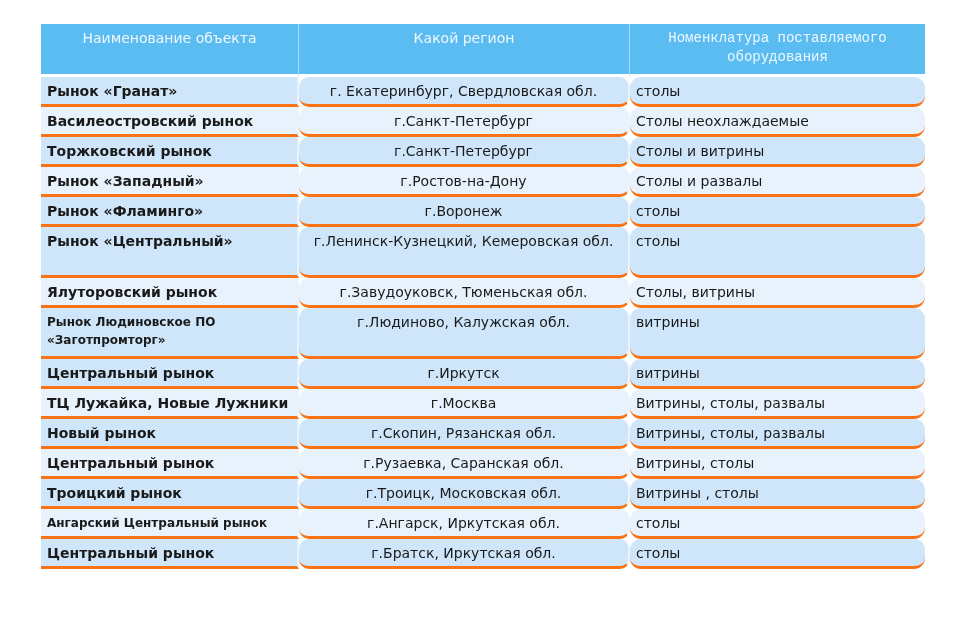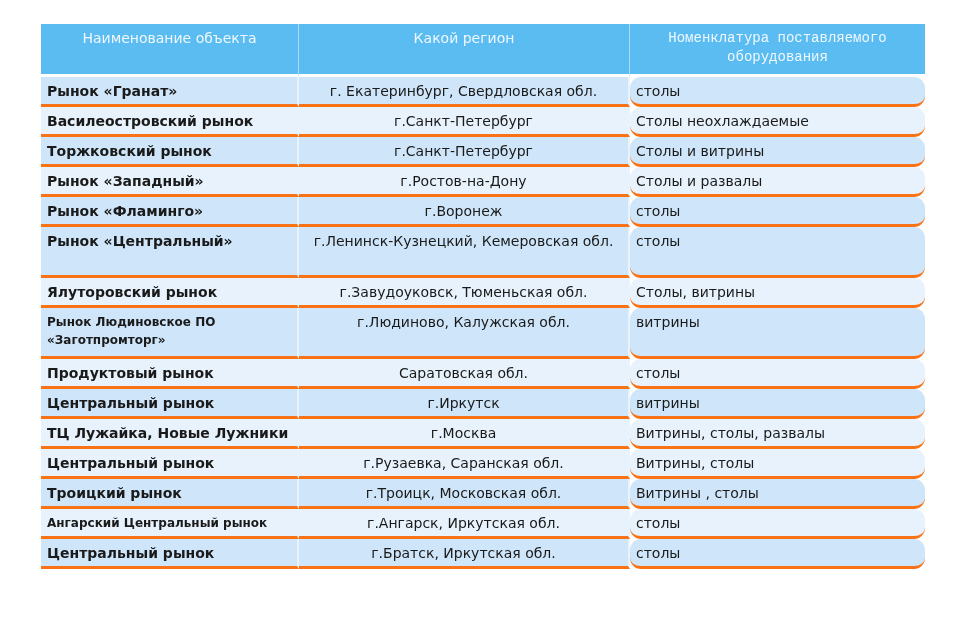--- a/index.html
+++ b/index.html
@@ -23,21 +23,21 @@
   td {
     font-size: 14px; line-height: 18px; color: #1a1a1a; vertical-align: top;
     padding: 5px 6px 4px 6px; height: 18px;
     border-right: 2px solid #e8f3fc; border-bottom: 3px solid #f97316;
   }
   td:last-child { border-right: none; border-radius: 11px; }
   tr.dark td { background: #cfe6fa; }
   tr.light td { background: #e7f2fc; }
   td.name { font-weight: bold; font-size: 14px; }
   td.name.small { font-size: 12px; }
-  td.region { text-align: center; }
+  td.region { text-align: center; border-radius: 10px; }
   tr.tall td { height: 39px; }
 </style>
 </head>
 <body>
 
 <table class="grid">
   <colgroup>
       <col class="c1">
       <col class="c2">
       <col class="c3">
@@ -83,33 +83,33 @@
     <tr class="light">
       <td class="name">Ялуторовский рынок</td>
       <td class="region">г.Завудоуковск, Тюменьская обл.</td>
       <td>Столы, витрины</td>
     </tr>
     <tr class="dark tall">
       <td class="name small">Рынок Людиновское ПО «Заготпромторг»</td>
       <td class="region">г.Людиново,  Калужская обл.</td>
       <td>витрины</td>
     </tr>
-    <tr class="light">
-      <td class="name">Продуктовый рынок</td>
-      <td class="region">Саратовская обл.</td>
-      <td>столы</td>
-    </tr>
     <tr class="dark">
       <td class="name">Центральный рынок</td>
       <td class="region">г.Иркутск</td>
       <td>витрины</td>
     </tr>
     <tr class="light">
       <td class="name">ТЦ Лужайка, Новые Лужники</td>
       <td class="region">г.Москва</td>
+      <td>Витрины, столы, развалы</td>
+    </tr>
+    <tr class="dark">
+      <td class="name">Новый рынок</td>
+      <td class="region">г.Скопин, Рязанская обл.</td>
       <td>Витрины, столы, развалы</td>
     </tr>
     <tr class="light">
       <td class="name">Центральный рынок</td>
       <td class="region">г.Рузаевка, Саранская обл.</td>
       <td>Витрины, столы</td>
     </tr>
     <tr class="dark">
       <td class="name">Троицкий рынок</td>
       <td class="region">г.Троицк, Московская обл.</td>

